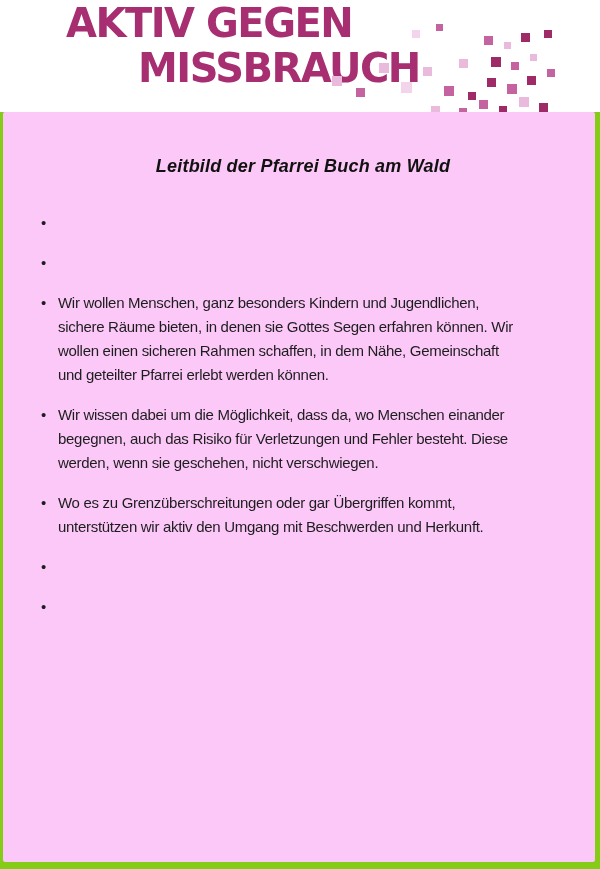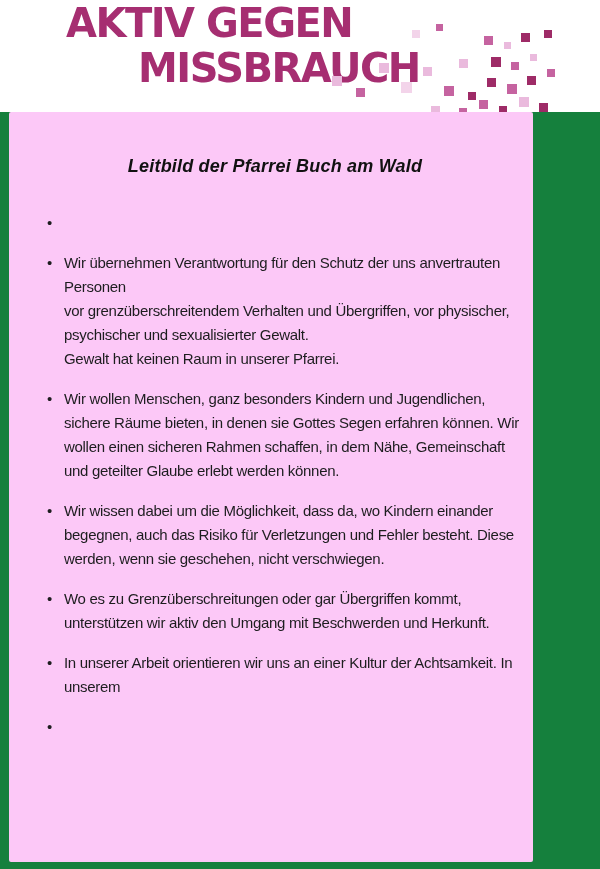--- a/index.html
+++ b/index.html
@@ -6,21 +6,21 @@
     --magenta:#a62e71;
     --pink:#fcc8f7;
     --text:#1d1d1f;
   }
   *{box-sizing:border-box;}
   html,body{margin:0;padding:0;background:#ffffff;}
   body{font-family:"Liberation Sans",sans-serif;}
   .page{
     position:relative;
     width:600px;height:869px;
-    background:#15803d;
+    background:#84cc16;
     overflow:hidden;
   }
   
   .logo-area{
     position:absolute;left:0;top:0;width:600px;height:112px;
     background:#ffffff;
   }
   .logo-line{
     position:absolute;
     font-family:"DejaVu Sans",sans-serif;
@@ -30,22 +30,22 @@
     letter-spacing:-1.5px;
     color:var(--magenta);
     white-space:nowrap;
   }
   .logo-line1{left:66px;top:3px;}
   .logo-line2{left:138px;top:48px;}
   .pixel-square{position:absolute;}
   
   .panel{
     position:absolute;
-    left:9px;top:112px;
-    width:524px;height:750px;
+    left:3px;top:112px;
+    width:592px;height:750px;
     background:var(--pink);
     border-radius:2px;
     padding:44px 30px 0 38px;
   }
   .doc-title{
     margin:0 0 34px 0;
     font-size:18px;
     font-weight:bold;
     font-style:italic;
     text-align:center;
@@ -114,48 +114,41 @@
 
   <div class="panel">
     <h1 class="doc-title">Leitbild der Pfarrei Buch am Wald</h1>
 
     <ul class="bullets" id="bullet-list">
         <li>
           <span class="bullet-marker">•</span>
         </li>
         <li>
           <span class="bullet-marker">•</span>
-          <div class="bullet-text">Wir übernehmen Verantwortung für den Schutz der uns anvertrauten
-Personen
-vor grenzüberschreitendem Verhalten und Übergriffen, vor physischer,
-psychischer und sexualisierter Gewalt.
-Gewalt hat keinen Raum in unserer Pfarrei.</div>
         </li>
         <li>
           <span class="bullet-marker">•</span>
           <div class="bullet-text">Wir wollen Menschen, ganz besonders Kindern und Jugendlichen,
 sichere Räume bieten, in denen sie Gottes Segen erfahren können. Wir
 wollen einen sicheren Rahmen schaffen, in dem Nähe, Gemeinschaft
-und geteilter Glaube erlebt werden können.</div>
+und geteilter Pfarrei erlebt werden können.</div>
         </li>
         <li>
           <span class="bullet-marker">•</span>
-          <div class="bullet-text">Wir wissen dabei um die Möglichkeit, dass da, wo Kindern einander
+          <div class="bullet-text">Wir wissen dabei um die Möglichkeit, dass da, wo Menschen einander
 begegnen, auch das Risiko für Verletzungen und Fehler besteht. Diese
 werden, wenn sie geschehen, nicht verschwiegen.</div>
         </li>
         <li>
           <span class="bullet-marker">•</span>
           <div class="bullet-text">Wo es zu Grenzüberschreitungen oder gar Übergriffen kommt,
 unterstützen wir aktiv den Umgang mit Beschwerden und Herkunft.</div>
         </li>
         <li>
           <span class="bullet-marker">•</span>
-          <div class="bullet-text">In unserer Arbeit orientieren wir uns an einer Kultur der Achtsamkeit. In
-unserem</div>
         </li>
         <li>
           <span class="bullet-marker">•</span>
         </li>
       </ul>
 
   </div>
 
 </div>
 

